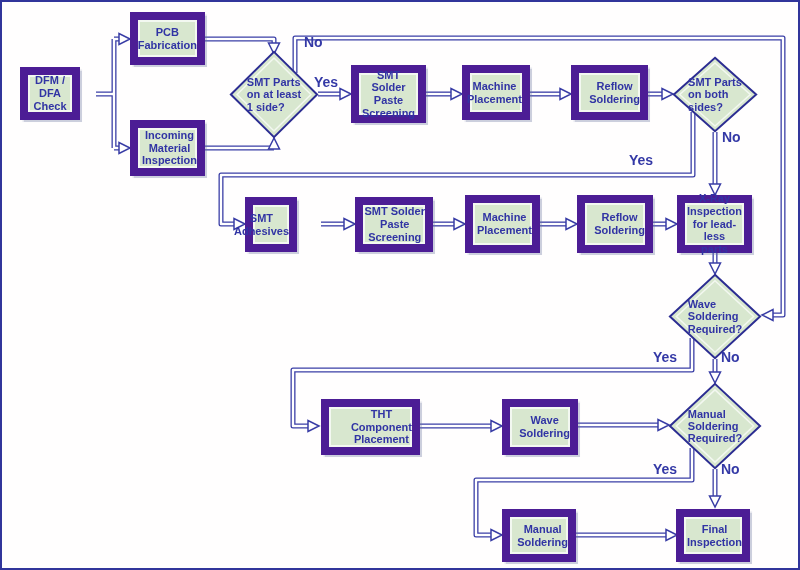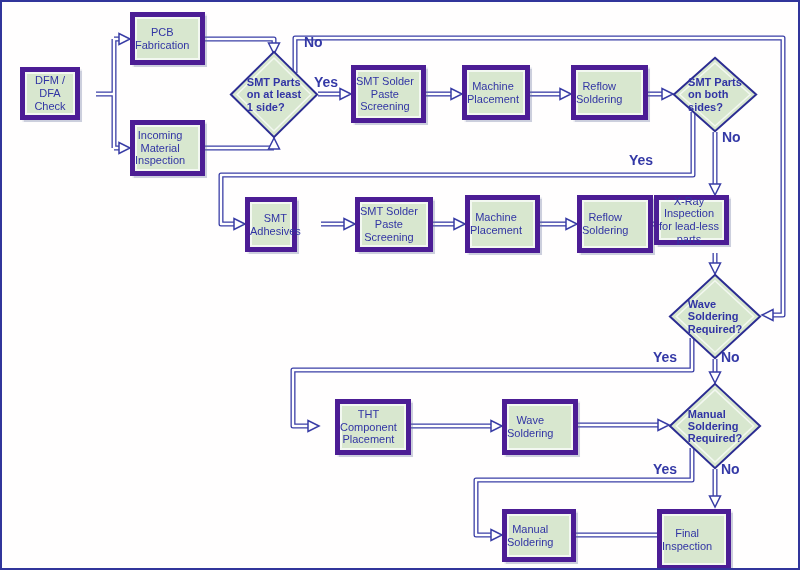--- a/index.html
+++ b/index.html
@@ -7,24 +7,24 @@
     position:relative;width:796px;height:566px;background:#fffefe;
     border:2px solid #31359b;overflow:hidden;
     font-family:"Liberation Sans",sans-serif;
   }
   .stage svg.connectors{position:absolute;left:0;top:0;width:800px;height:570px;}
   .tube-outer path{fill:none;stroke:#3a3ea6;stroke-width:5;stroke-linejoin:round;}
   .tube-inner path{fill:none;stroke:#ffffff;stroke-width:2.4;stroke-linejoin:round;}
   .heads polygon{fill:#ffffff;stroke:#3a3ea6;stroke-width:1.5;stroke-linejoin:miter;}
   .node{
     position:absolute;box-sizing:border-box;background:#d8e7cf;
-    border:5px solid #4c1d95;
+    border:8px solid #4c1d95;
     box-shadow:inset 0 0 0 2px rgba(255,255,255,.7), 1.5px 1.5px 1px rgba(110,120,160,.35);
-    display:flex;align-items:center;justify-content:flex-start;text-align:center;
-    color:#3134a4;font-weight:normal;font-size:11px;line-height:1.16;
+    display:flex;align-items:center;justify-content:flex-end;text-align:center;
+    color:#3134a4;font-weight:bold;font-size:11px;line-height:1.16;
   }
   .node .lbl,.diamond .lbl{white-space:pre-line;}
   .diamond{
     position:absolute;display:flex;align-items:center;justify-content:center;
     text-align:left;color:#3134a4;font-weight:bold;font-size:11px;line-height:1.12;
   }
   .diamond svg{position:absolute;left:0;top:0;width:100%;height:100%;overflow:visible;}
   .diamond .lbl{position:relative;z-index:2;}
   .dmain{fill:#d8e7cf;stroke:#2c2d92;stroke-width:2;vector-effect:non-scaling-stroke;}
   .dinner{fill:none;stroke:rgba(255,255,255,.7);stroke-width:1.5;vector-effect:non-scaling-stroke;}
@@ -158,40 +158,40 @@
 Screening</span>
     </div>
   <div class="node" style="left:463px;top:193px;width:75px;height:58px">
       <span class="lbl">Machine
 Placement</span>
     </div>
   <div class="node" style="left:575px;top:193px;width:76px;height:58px">
       <span class="lbl">Reflow
 Soldering</span>
     </div>
-  <div class="node" style="left:652px;top:193px;width:75px;height:50px">
+  <div class="node" style="left:675px;top:193px;width:75px;height:58px">
       <span class="lbl">X-Ray
 Inspection
 for lead-less
 parts</span>
     </div>
-  <div class="node" style="left:333px;top:397px;width:76px;height:56px">
+  <div class="node" style="left:319px;top:397px;width:99px;height:56px">
       <span class="lbl">THT
 Component
 Placement</span>
     </div>
   <div class="node" style="left:500px;top:397px;width:76px;height:56px">
       <span class="lbl">Wave
 Soldering</span>
     </div>
   <div class="node" style="left:500px;top:507px;width:74px;height:53px">
       <span class="lbl">Manual
 Soldering</span>
     </div>
-  <div class="node" style="left:655px;top:507px;width:74px;height:61px">
+  <div class="node" style="left:674px;top:507px;width:74px;height:53px">
       <span class="lbl">Final
 Inspection</span>
     </div>
 
   <div class="diamond" style="left:228px;top:49px;width:88px;height:87px">
     <svg viewBox="0 0 100 100" preserveAspectRatio="none">
         <polygon class="dmain" points="50,1 99,50 50,99 1,50"></polygon>
         <polygon class="dinner" points="50,8 92,50 50,92 8,50"></polygon>
       </svg>
     <span class="lbl">SMT Parts

